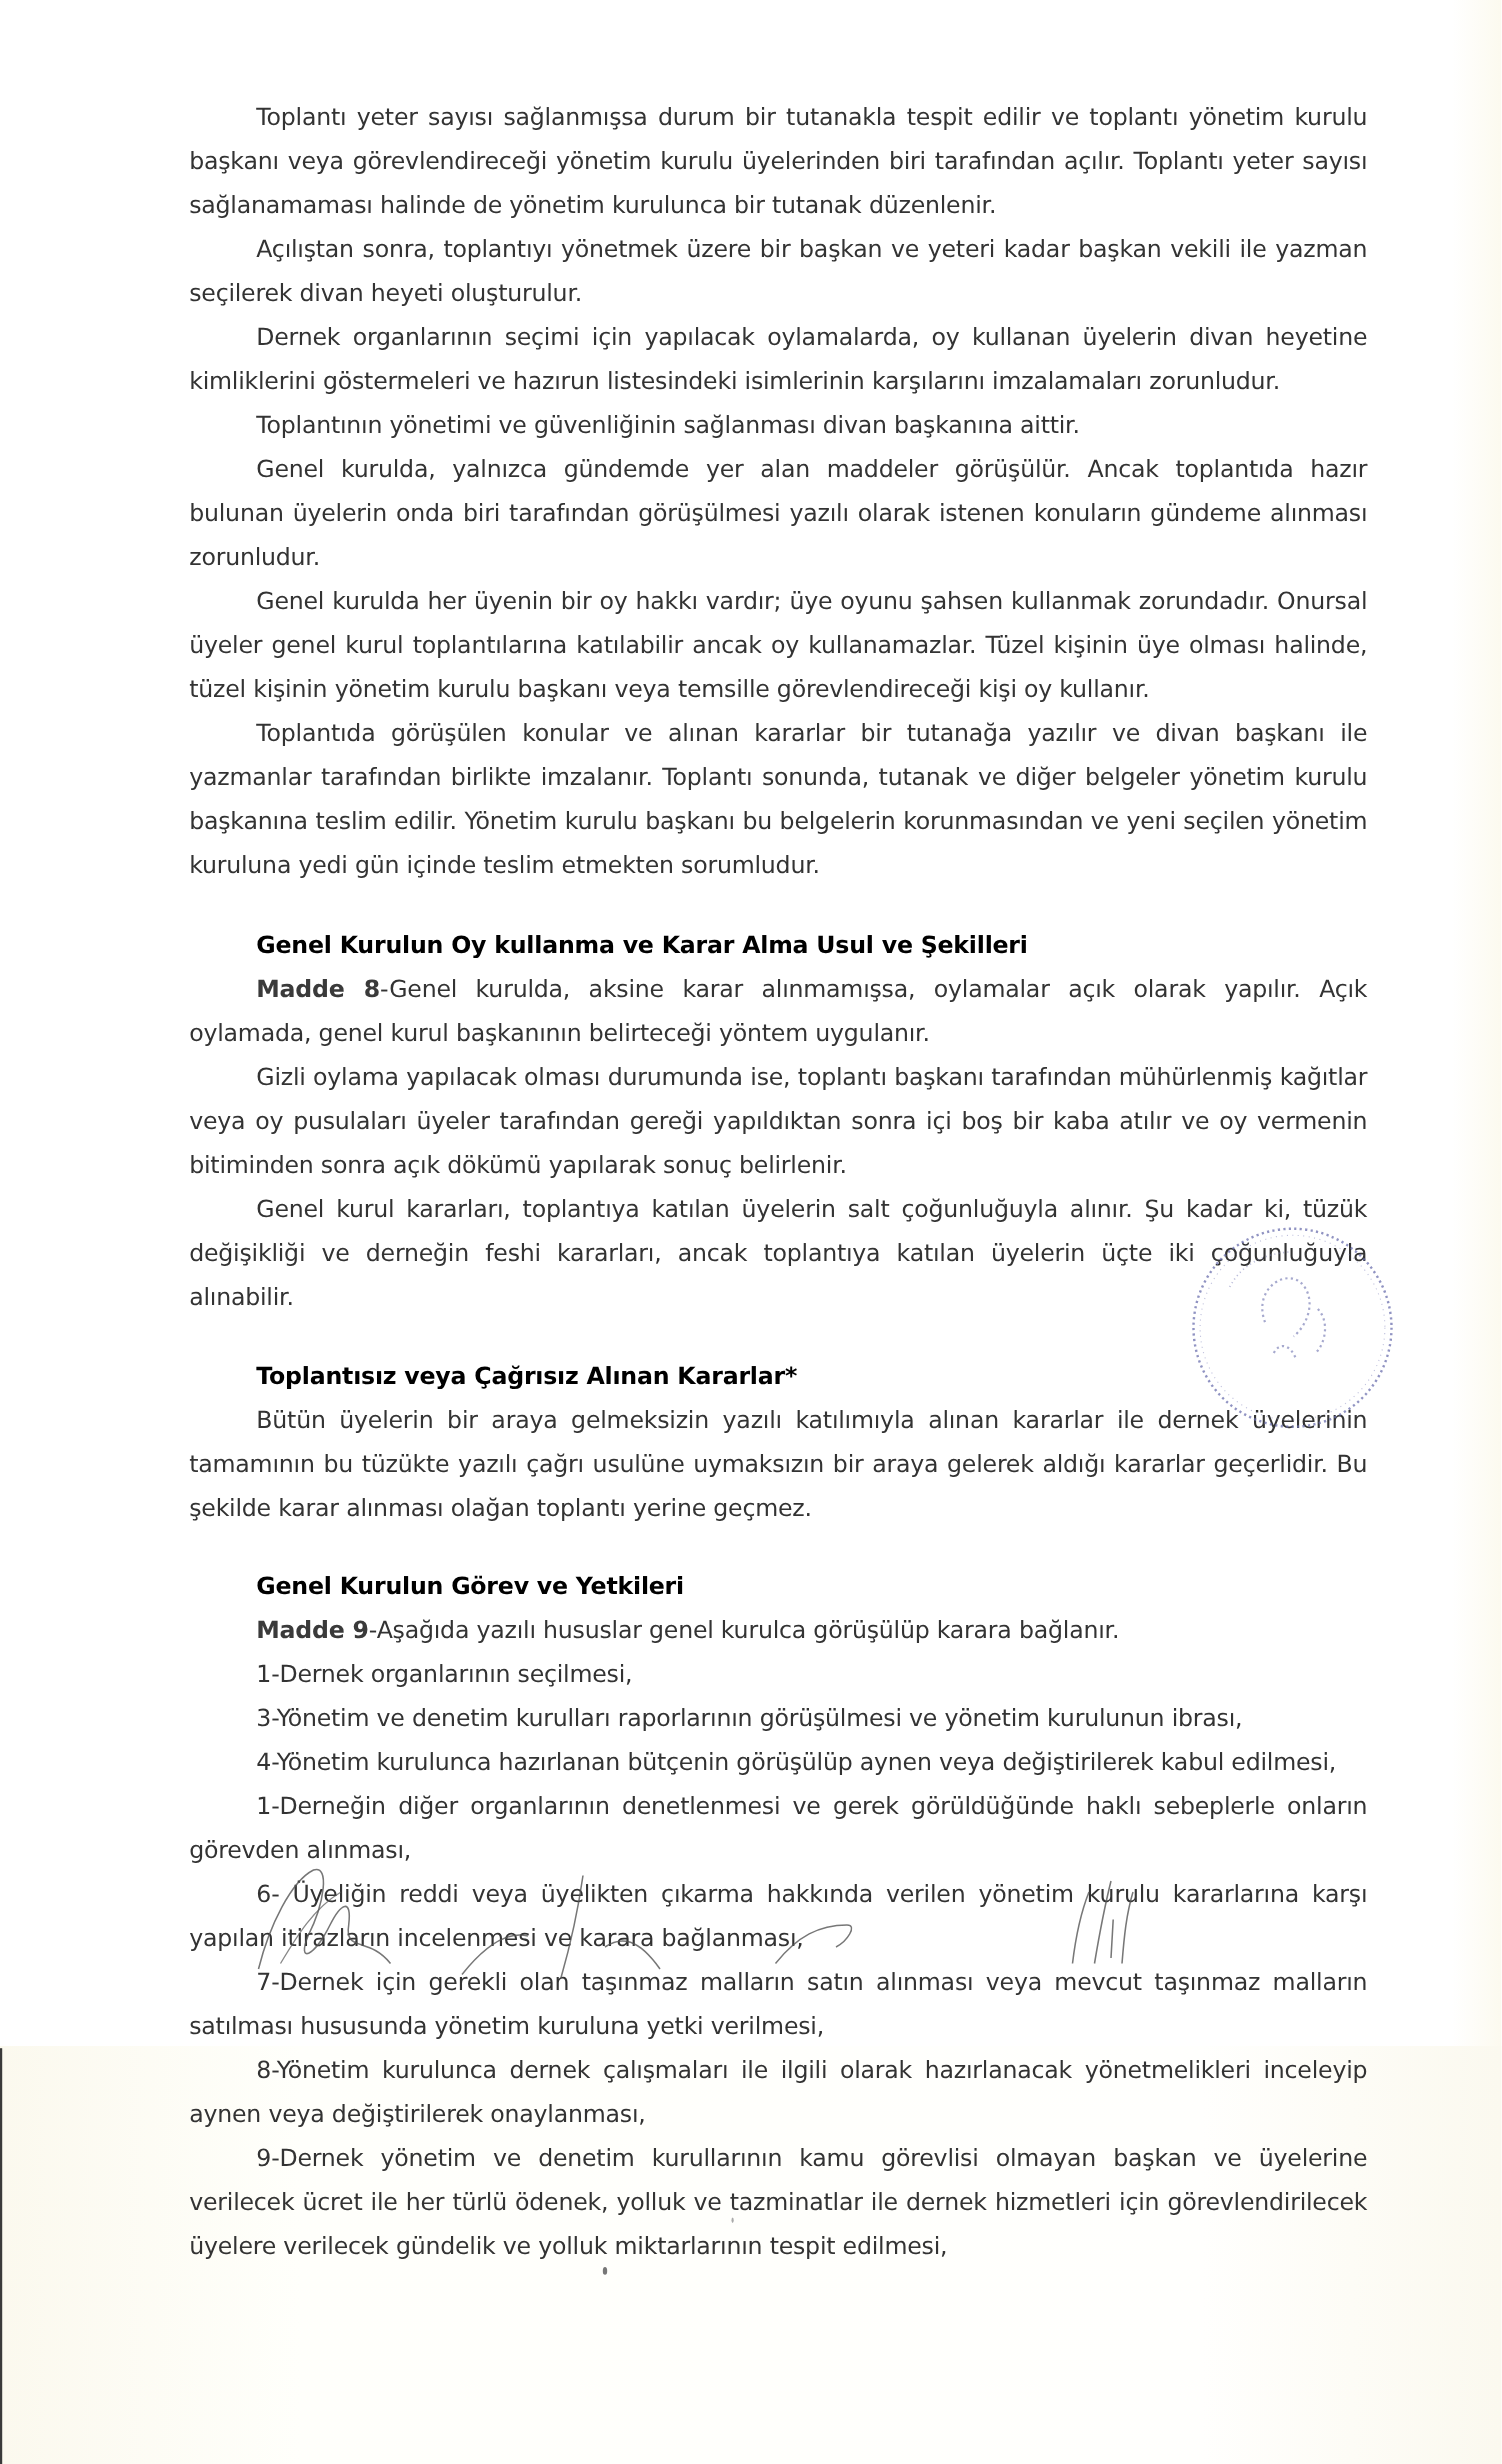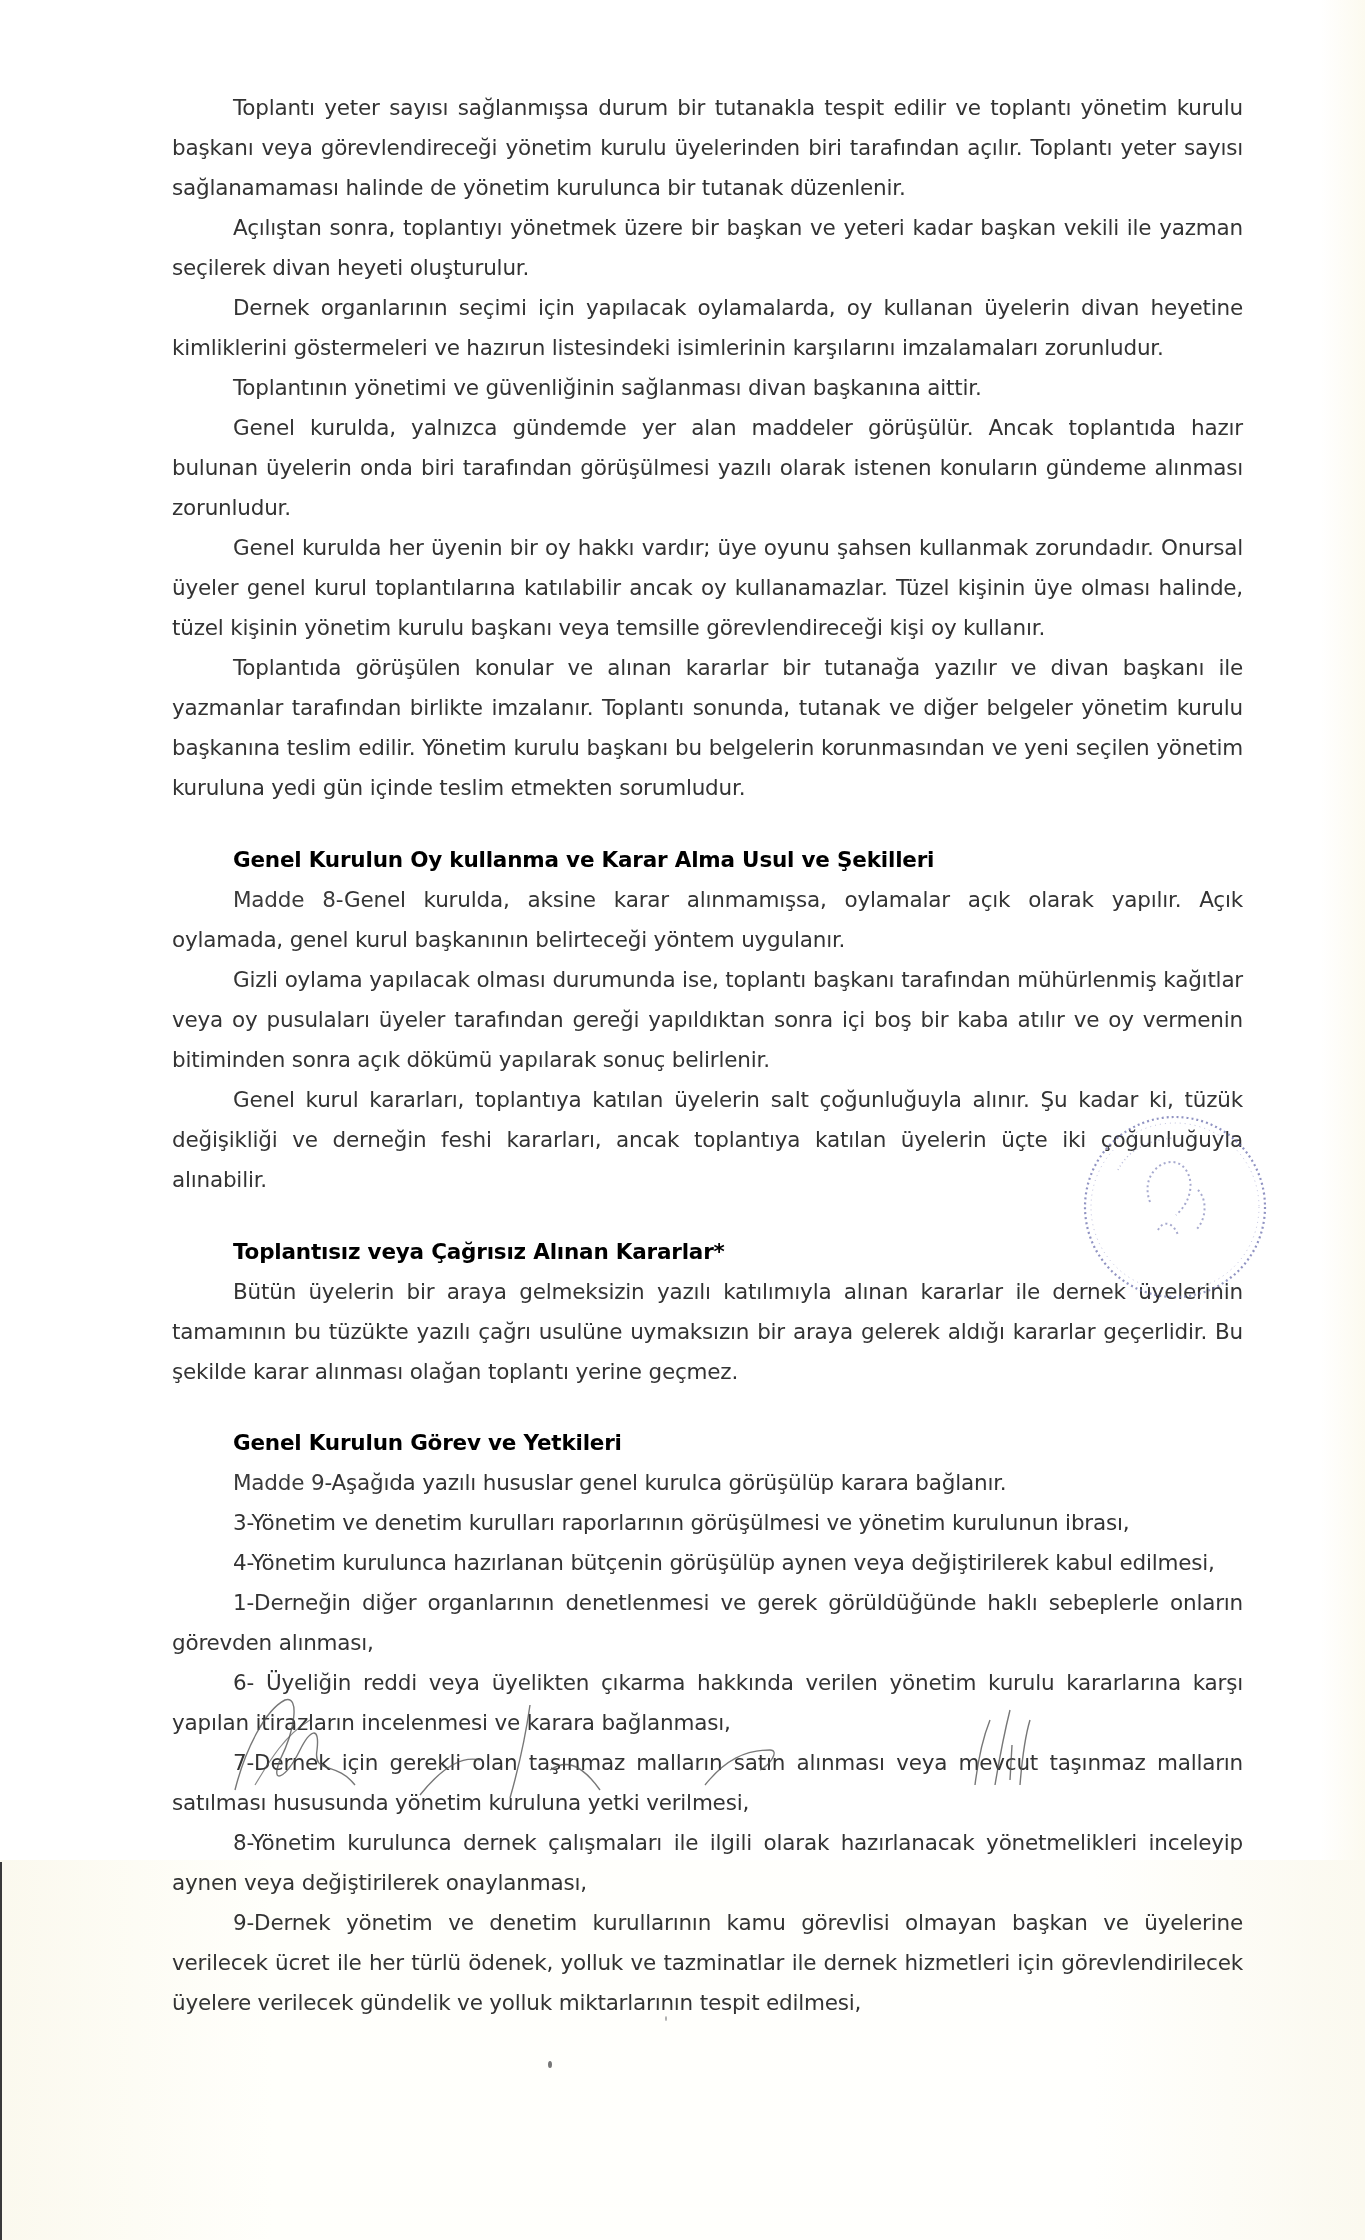--- a/index.html
+++ b/index.html
@@ -21,21 +21,21 @@
   .page {
     position: absolute; left: 172px; top: 88px; width: 1071px;
     font-family: "DejaVu Sans", sans-serif;
     font-size: 21.5px; line-height: 40px; color: #333333;
     text-align: justify; letter-spacing: -0.2px;
   }
   .p { margin: 0; text-indent: 61px; }
   .h { margin: 0; text-indent: 61px; font-weight: bold; color: #000000; }
   .hi { }
   .gap { height: 31.8px; }
-  .b { font-weight: normal; color: #3a3a3a; }
+  .b { font-weight: bold; color: #3a3a3a; }
   .stamp {
     position: absolute; left: 1078px; top: 1110px; width: 195px; height: 195px;
     pointer-events: none;
   }
   .sig { position: absolute; pointer-events: none; }
   .speck { position: absolute; background: #777; border-radius: 50%; }
 </style>
 </head>
 <body>
 
@@ -61,20 +61,21 @@
 
   <div class="gap"></div>
 
   <p class="h hi">Toplantısız veya Çağrısız Alınan Kararlar*</p>
   <p class="p">Bütün üyelerin bir araya gelmeksizin yazılı katılımıyla alınan kararlar ile dernek üyelerinin tamamının bu tüzükte yazılı çağrı usulüne uymaksızın bir araya gelerek aldığı kararlar geçerlidir.  Bu şekilde karar alınması olağan toplantı yerine geçmez.</p>
 
   <div class="gap"></div>
 
   <p class="h">Genel Kurulun Görev ve Yetkileri</p>
   <p class="p"><span class="b">Madde 9</span><span>-Aşağıda yazılı hususlar genel kurulca görüşülüp karara bağlanır.</span></p>
+  <p class="p">1-Dernek organlarının seçilmesi,</p>
   <p class="p">3-Yönetim ve denetim kurulları raporlarının görüşülmesi ve yönetim kurulunun ibrası,</p>
   <p class="p">4-Yönetim kurulunca hazırlanan bütçenin görüşülüp aynen veya değiştirilerek kabul edilmesi,</p>
   <p class="p">1-Derneğin diğer organlarının denetlenmesi ve gerek görüldüğünde haklı sebeplerle onların görevden alınması,</p>
   <p class="p">6- Üyeliğin reddi veya üyelikten çıkarma hakkında verilen yönetim kurulu kararlarına karşı yapılan itirazların incelenmesi ve karara bağlanması,</p>
   <p class="p">7-Dernek için gerekli olan taşınmaz malların satın alınması veya mevcut taşınmaz malların satılması hususunda yönetim kuruluna yetki verilmesi,</p>
   <p class="p">8-Yönetim kurulunca dernek çalışmaları ile ilgili olarak hazırlanacak yönetmelikleri inceleyip aynen veya değiştirilerek onaylanması,</p>
   <p class="p">9-Dernek yönetim ve denetim kurullarının kamu görevlisi olmayan başkan ve üyelerine verilecek ücret ile her türlü ödenek, yolluk ve tazminatlar ile dernek hizmetleri için görevlendirilecek üyelere verilecek gündelik ve yolluk miktarlarının tespit edilmesi,</p>
 </div>
 
 <svg class="stamp" viewBox="0 0 195 195">

